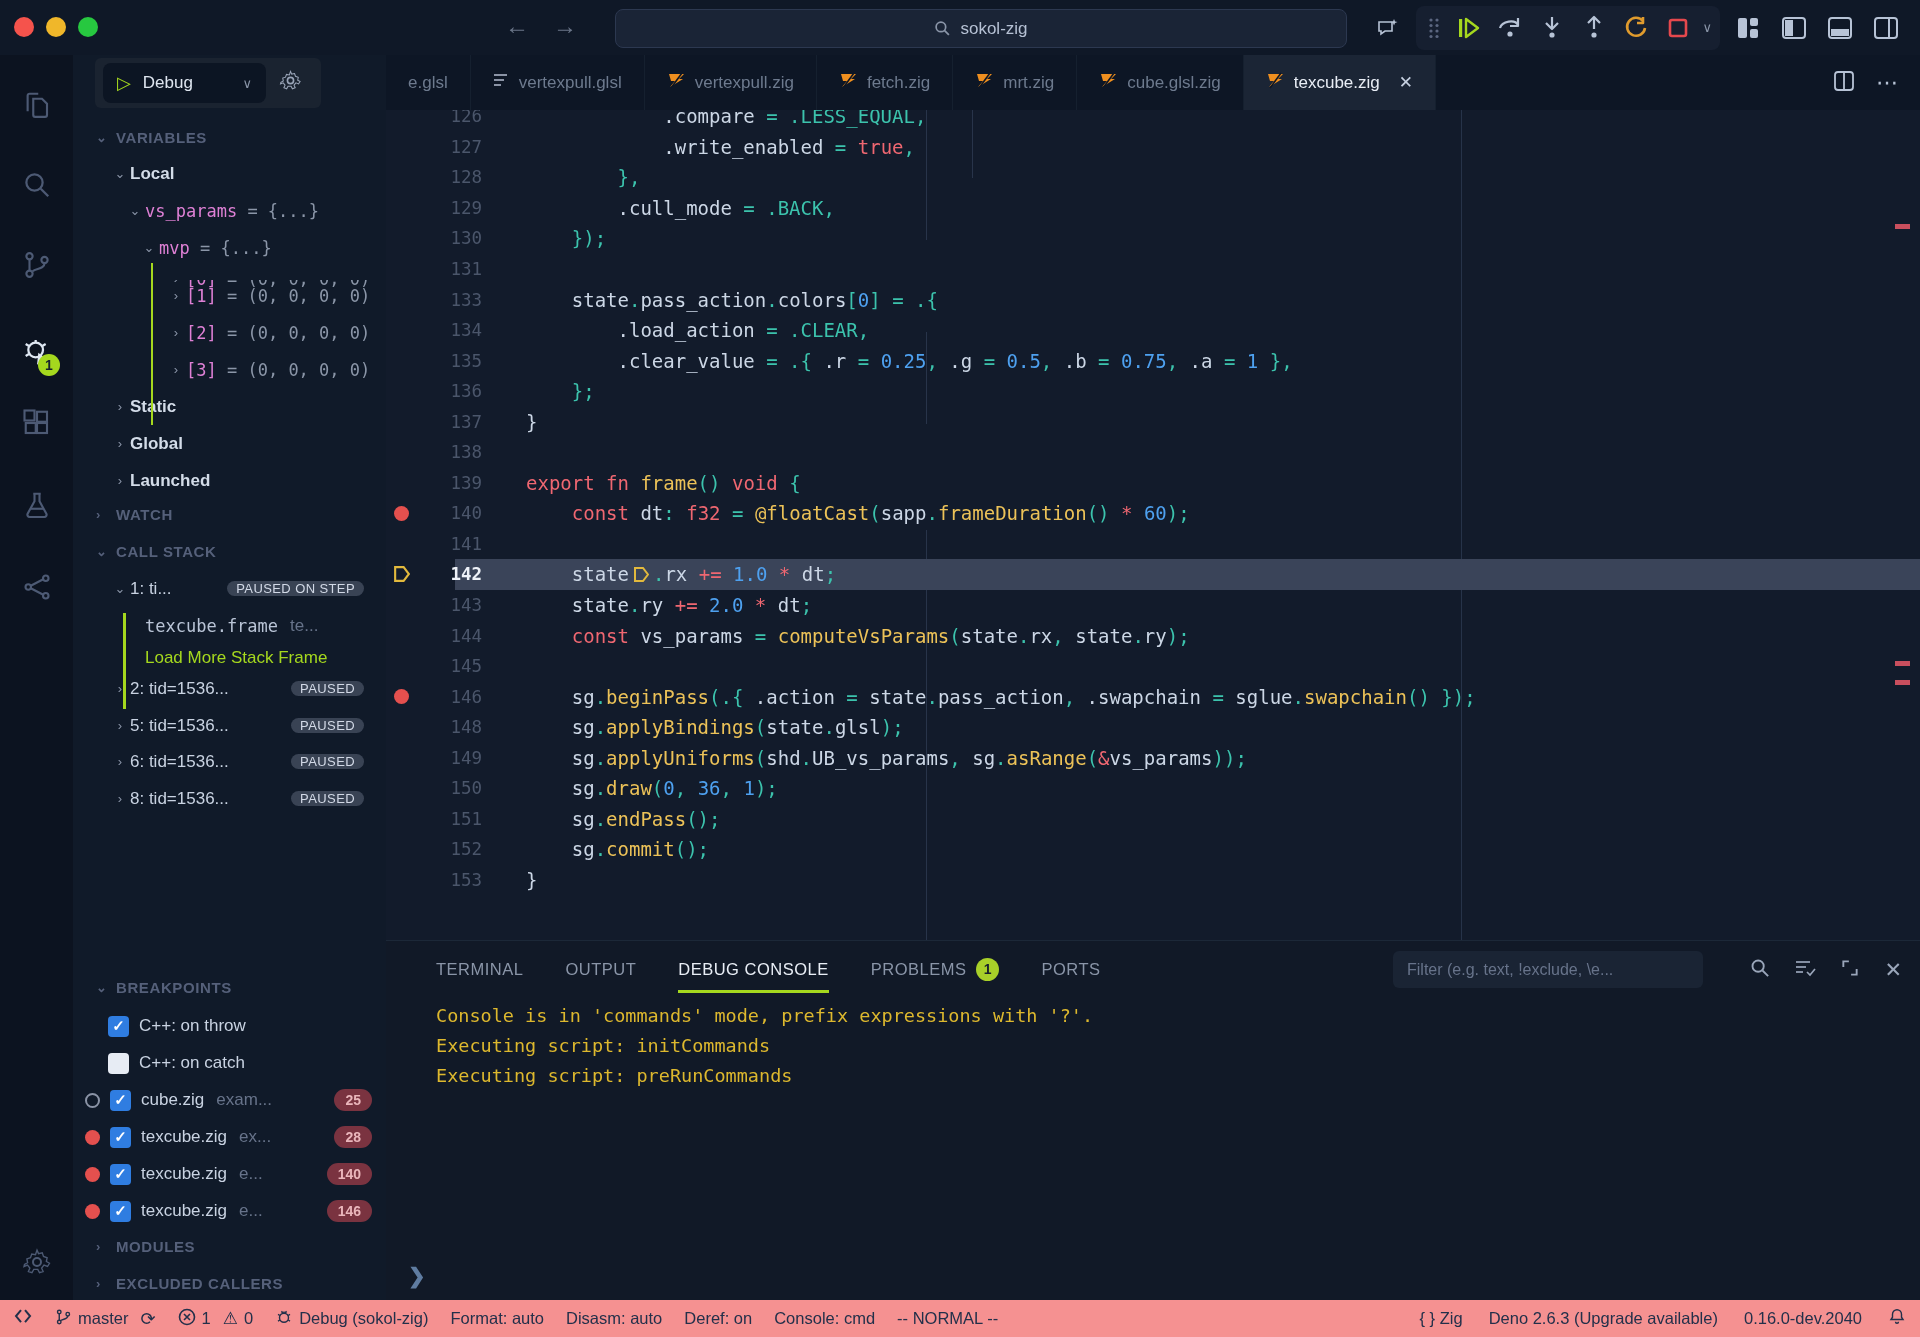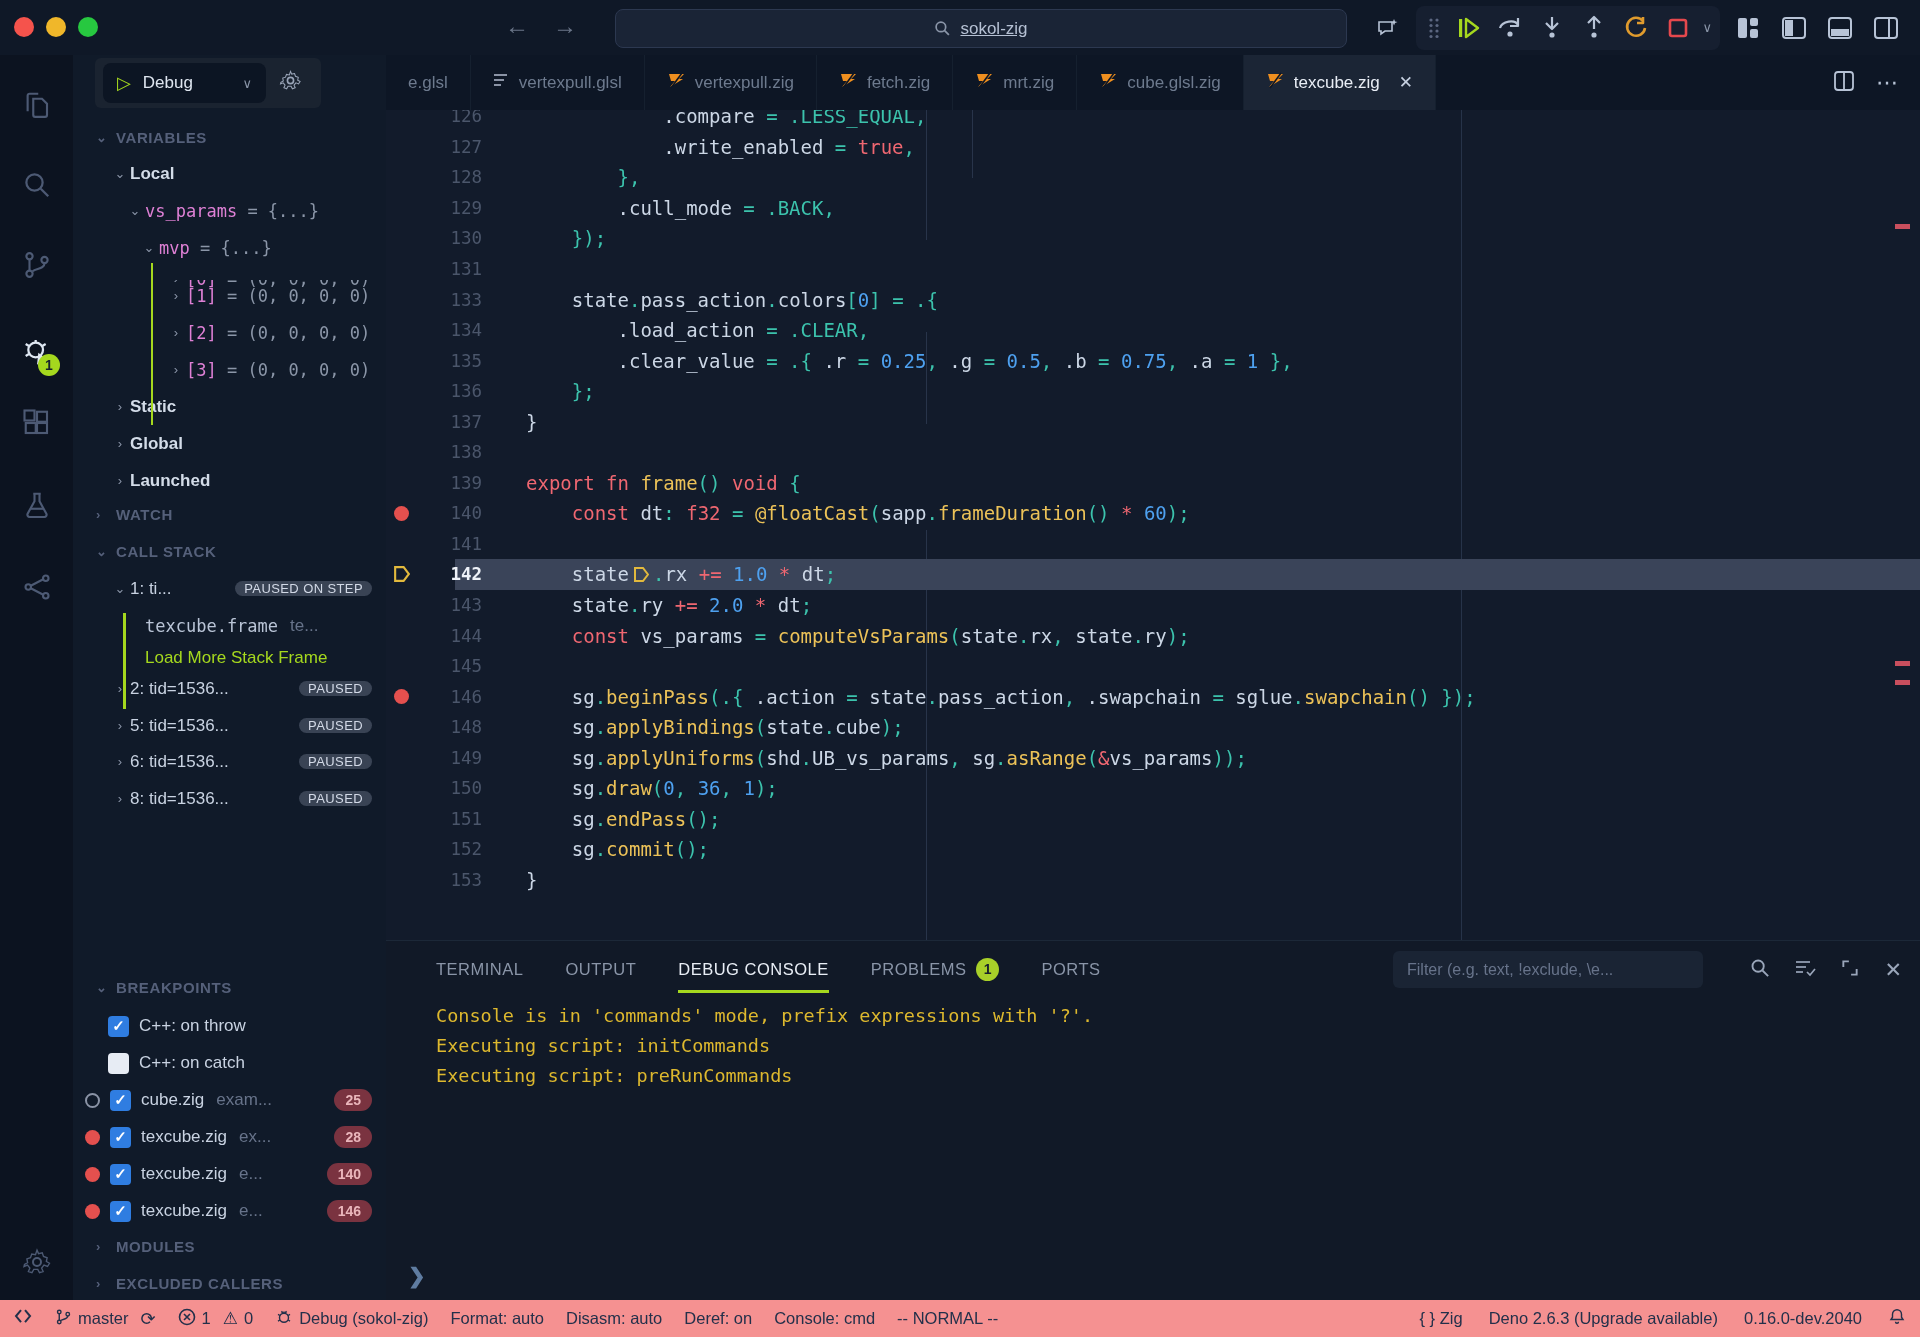--- a/index.html
+++ b/index.html
@@ -5,21 +5,21 @@
   html,body{margin:0;padding:0;background:#090e18;}
   body{width:1920px;height:1337px;position:relative;overflow:hidden;
        font-family:"Liberation Sans",sans-serif;color:#ccd7e6;-webkit-font-smoothing:antialiased;}
   .abs{position:absolute;}
   
   #titlebar{left:0;top:0;width:1920px;height:55px;background:#0f1827;}
   .traffic{width:20px;height:20px;border-radius:50%;top:17px;}
   #nav-arrows{left:505px;top:12px;display:flex;gap:24px;color:#6b7689;font-size:24px;}
   #searchbox{left:615px;top:9px;width:730px;height:37px;background:#1a2436;border:1px solid #2c3850;
              border-radius:8px;display:flex;align-items:center;justify-content:center;gap:9px;
-             color:#b6c1d4;font-size:17px;text-decoration:underline;}
+             color:#b6c1d4;font-size:17px;}
   #title-right{right:16px;top:0;height:55px;display:flex;align-items:center;gap:10px;}
   .tbtn{width:36px;height:36px;display:flex;align-items:center;justify-content:center;color:#b7c3d6;}
   #dbg-toolbar{background:#161f30;border-radius:8px;height:44px;display:flex;align-items:center;padding:0 8px;gap:6px;}
   .icon-svg{display:block;}
   
   #tabbar{left:386px;top:55px;width:1534px;height:55px;background:#0d1625;display:flex;align-items:stretch;}
   .tab{display:flex;align-items:center;gap:9px;padding:0 22px;color:#6d7a8e;font-size:17px;border-right:1px solid #15202f;}
   .tab.active{background:#1b2535;color:#e9eef6;}
   .tab .close{margin-left:10px;color:#c6d0e0;font-size:17px;}
   #tab-actions{margin-left:auto;display:flex;align-items:center;gap:20px;padding-right:20px;color:#b7c3d6;}
@@ -38,21 +38,21 @@
   #dbg-pill .chev{margin-left:auto;color:#8a95a8;font-size:13px;}
   #dbg-gear{left:206px;top:14px;color:#9aa5b8;}
   .sec-h{position:absolute;left:0;width:313px;height:30px;display:flex;align-items:center;gap:8px;padding-left:23px;box-sizing:border-box;
          color:#55607a;font-weight:bold;font-size:15px;letter-spacing:.6px;}
   .sec-h .ch{font-size:13px;width:12px;}
   .srow{position:absolute;left:0;width:313px;height:37px;display:flex;align-items:center;box-sizing:border-box;font-size:17px;color:#c9d3e2;}
   .srow .ch{color:#8a95a8;font-size:13px;width:20px;text-align:center;flex:none;}
   .mono{font-family:"DejaVu Sans Mono",monospace;}
   .vname{color:#de80d5;}
   .vval{color:#8b96a8;}
-  .badge{margin-left:auto;margin-right:14px;background:#394354;color:#d2d9e6;font-size:13px;letter-spacing:.4px;
+  .badge{margin-left:auto;margin-right:22px;background:#394354;color:#d2d9e6;font-size:13px;letter-spacing:.4px;
          padding:0 9px;border-radius:8px;flex:none;}
   .numbadge{margin-left:auto;margin-right:14px;background:#7a3340;color:#eab6bb;font-size:14px;font-weight:bold;
             padding:3px 11px;border-radius:12px;flex:none;}
   .lime{color:#a5d81e;}
   .guide-lime{position:absolute;width:2px;background:#a5d81e;}
   .cbx{width:21px;height:21px;border-radius:4px;flex:none;margin-right:10px;}
   .cbx.on{background:#2f7de1;color:#fff;font-size:15px;font-weight:bold;display:flex;align-items:center;justify-content:center;}
   .cbx.off{background:#e7ecf4;}
   .bpdot{width:15px;height:15px;border-radius:50%;flex:none;margin:0 10px 0 0;}
   .bpdot.red{background:#e4504e;}
@@ -511,21 +511,21 @@
       <div class="cl"><span class="bpz"></span><span class="gut">141</span><span class="codetxt"></span></div>
       <div class="cl cur"><div class="hl"></div><span class="bpz"><svg width="17" height="18" viewBox="0 0 16 17" fill="none" stroke="#e2b93d" stroke-width="2">
             <path d="M2 2 h8 l5 6.5 L10 15 H2 z"></path>
           </svg></span><span class="gut">142</span><span class="codetxt"><span class="tk-p">    state</span><svg style="vertical-align:-2px;margin:0 4px" width="16" height="17" viewBox="0 0 16 17" fill="none" stroke="#e2b93d" stroke-width="2">
             <path d="M2 2 h8 l5 6.5 L10 15 H2 z"></path>
           </svg><span class="tk-c">.</span><span class="tk-p">rx </span><span class="tk-r">+=</span><span class="tk-p"> </span><span class="tk-b">1.0</span><span class="tk-p"> </span><span class="tk-r">*</span><span class="tk-p"> dt</span><span class="tk-c">;</span></span></div>
       <div class="cl"><span class="bpz"></span><span class="gut">143</span><span class="codetxt"><span class="tk-p">    state</span><span class="tk-c">.</span><span class="tk-p">ry </span><span class="tk-r">+=</span><span class="tk-p"> </span><span class="tk-b">2.0</span><span class="tk-p"> </span><span class="tk-r">*</span><span class="tk-p"> dt</span><span class="tk-c">;</span></span></div>
       <div class="cl"><span class="bpz"></span><span class="gut">144</span><span class="codetxt"><span class="tk-p">    </span><span class="tk-r">const</span><span class="tk-p"> vs_params </span><span class="tk-c">=</span><span class="tk-p"> </span><span class="tk-y">computeVsParams</span><span class="tk-c">(</span><span class="tk-p">state</span><span class="tk-c">.</span><span class="tk-p">rx</span><span class="tk-c">,</span><span class="tk-p"> state</span><span class="tk-c">.</span><span class="tk-p">ry</span><span class="tk-c">);</span></span></div>
       <div class="cl"><span class="bpz"></span><span class="gut">145</span><span class="codetxt"></span></div>
       <div class="cl"><span class="bpz"><span style="width:15px;height:15px;border-radius:50%;background:#e4504e"></span></span><span class="gut">146</span><span class="codetxt"><span class="tk-p">    sg</span><span class="tk-c">.</span><span class="tk-y">beginPass</span><span class="tk-c">(.{</span><span class="tk-p"> .action </span><span class="tk-c">=</span><span class="tk-p"> state</span><span class="tk-c">.</span><span class="tk-p">pass_action</span><span class="tk-c">,</span><span class="tk-p"> .swapchain </span><span class="tk-c">=</span><span class="tk-p"> sglue</span><span class="tk-c">.</span><span class="tk-y">swapchain</span><span class="tk-c">()</span><span class="tk-p"> </span><span class="tk-c">});</span></span></div>
-      <div class="cl"><span class="bpz"></span><span class="gut">148</span><span class="codetxt"><span class="tk-p">    sg</span><span class="tk-c">.</span><span class="tk-y">applyBindings</span><span class="tk-c">(</span><span class="tk-p">state</span><span class="tk-c">.</span><span class="tk-p">cube</span><span class="tk-c">);</span></span></div>
+      <div class="cl"><span class="bpz"></span><span class="gut">148</span><span class="codetxt"><span class="tk-p">    sg</span><span class="tk-c">.</span><span class="tk-y">applyBindings</span><span class="tk-c">(</span><span class="tk-p">state</span><span class="tk-c">.</span><span class="tk-p">glsl</span><span class="tk-c">);</span></span></div>
       <div class="cl"><span class="bpz"></span><span class="gut">149</span><span class="codetxt"><span class="tk-p">    sg</span><span class="tk-c">.</span><span class="tk-y">applyUniforms</span><span class="tk-c">(</span><span class="tk-p">shd</span><span class="tk-c">.</span><span class="tk-p">UB_vs_params</span><span class="tk-c">,</span><span class="tk-p"> sg</span><span class="tk-c">.</span><span class="tk-y">asRange</span><span class="tk-c">(</span><span class="tk-r">&amp;</span><span class="tk-p">vs_params</span><span class="tk-c">));</span></span></div>
       <div class="cl"><span class="bpz"></span><span class="gut">150</span><span class="codetxt"><span class="tk-p">    sg</span><span class="tk-c">.</span><span class="tk-y">draw</span><span class="tk-c">(</span><span class="tk-b">0</span><span class="tk-c">,</span><span class="tk-p"> </span><span class="tk-b">36</span><span class="tk-c">,</span><span class="tk-p"> </span><span class="tk-b">1</span><span class="tk-c">);</span></span></div>
       <div class="cl"><span class="bpz"></span><span class="gut">151</span><span class="codetxt"><span class="tk-p">    sg</span><span class="tk-c">.</span><span class="tk-y">endPass</span><span class="tk-c">();</span></span></div>
       <div class="cl"><span class="bpz"></span><span class="gut">152</span><span class="codetxt"><span class="tk-p">    sg</span><span class="tk-c">.</span><span class="tk-y">commit</span><span class="tk-c">();</span></span></div>
       <div class="cl"><span class="bpz"></span><span class="gut">153</span><span class="codetxt"><span class="tk-p">}</span></span></div>
     </div>
   <div id="ovr-marks">
       <div class="ovr" style="top: 114px;"></div>
       <div class="ovr" style="top: 551px;"></div>
       <div class="ovr" style="top: 570px;"></div>

